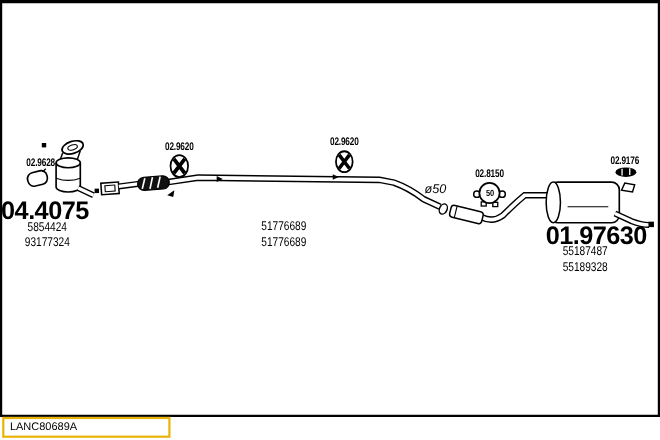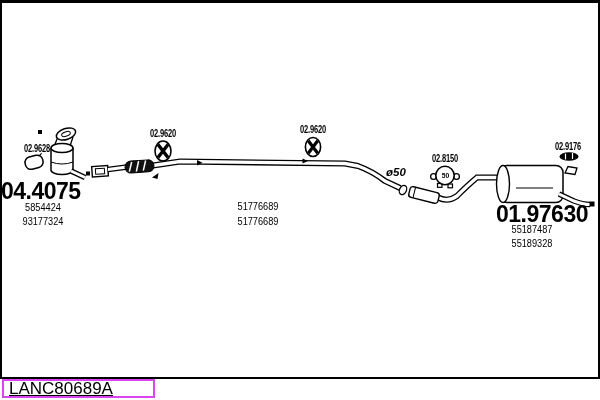--- a/index.html
+++ b/index.html
@@ -21,31 +21,31 @@
     position:absolute;font-size:23px;white-space:nowrap;line-height:1;
     letter-spacing:-.5px;
   }
   .code.bold{font-weight:bold;}
   .code.center{text-align:center;}
   .ref{
     position:absolute;font-size:11.5px;text-align:center;white-space:nowrap;
     transform:scaleX(.8);transform-origin:center top;line-height:1;
   }
   .dia{
-    position:absolute;font-style:italic;font-weight:bold;font-size:11.5px;
+    position:absolute;font-style:italic;font-weight:normal;font-size:11.5px;
     white-space:nowrap;line-height:1;text-align:center;
   }
   .clamp-size{
     position:absolute;font-size:8px;font-weight:bold;text-align:center;
     line-height:1;transform:scaleX(.85);transform-origin:center top;
   }
   .footer-box{
     position:absolute;left:2px;top:379px;width:144px;height:15px;
-    border:2px solid #d946ef;background:#fff;display:flex;align-items:center;
-    padding-left:5px;font-size:17px;line-height:1;text-decoration:underline;
+    border:2px solid #eab308;background:#fff;display:flex;align-items:center;
+    padding-left:5px;font-size:10px;line-height:1;
   }
 </style>
 </head>
 <body>
 
 <div class="stage">
 
   <div class="frame"></div>
 
   <svg class="diagram-svg" width="600" height="379" viewBox="0 0 600 379">

